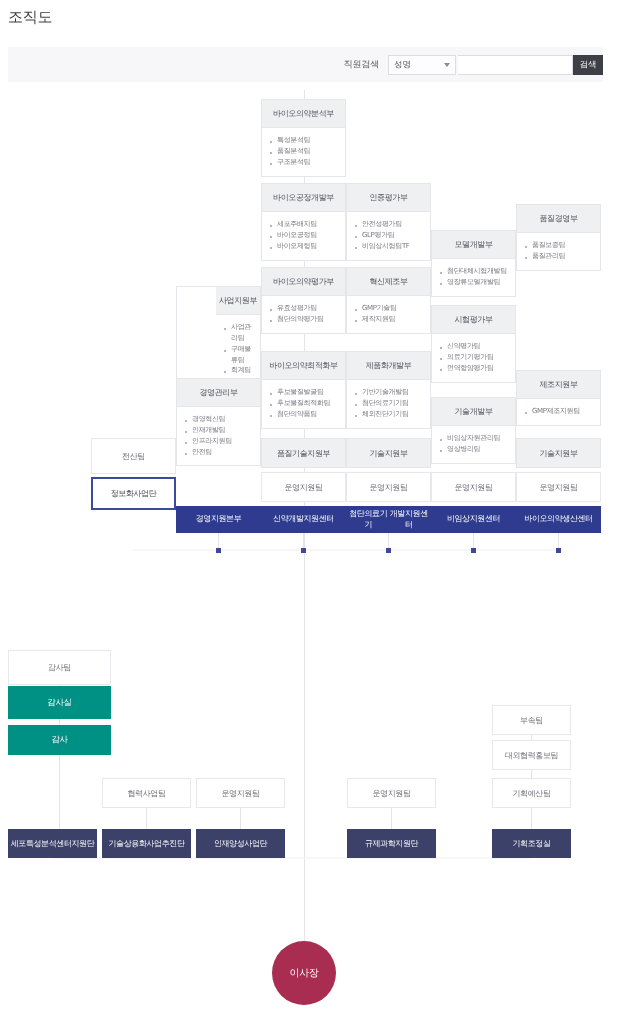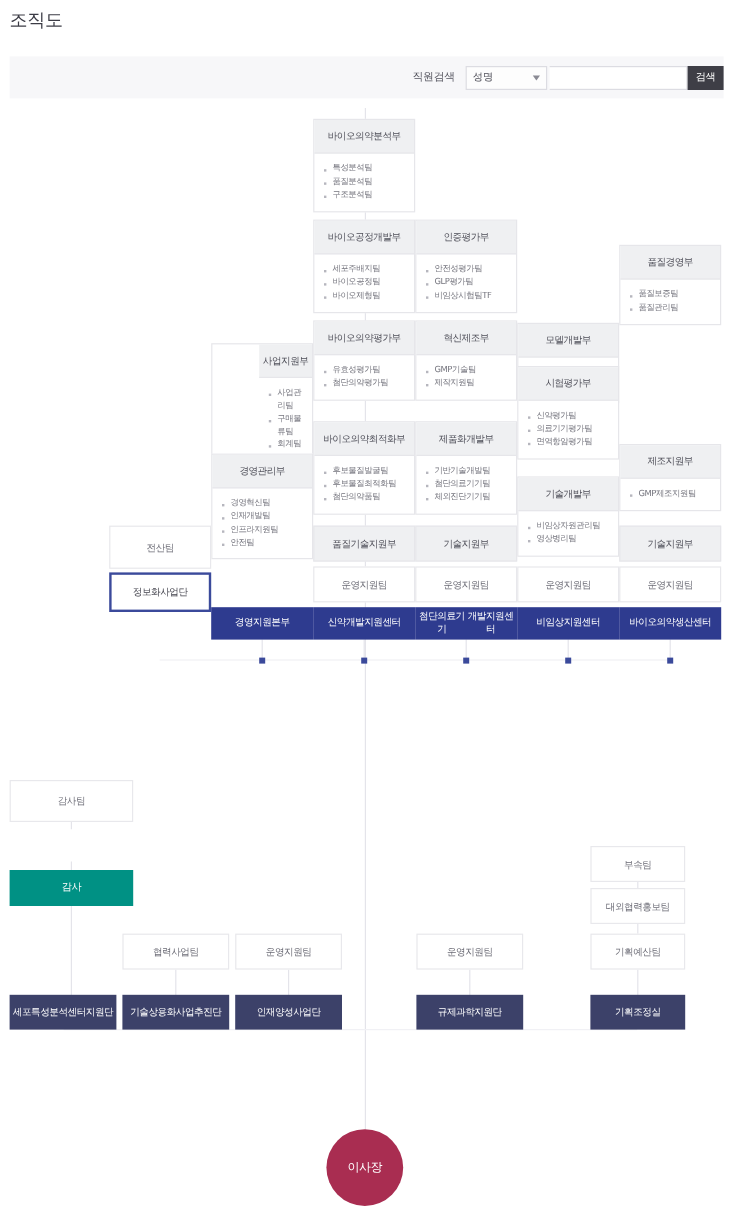--- a/index.html
+++ b/index.html
@@ -346,21 +346,21 @@
   </div>
 
   <div class="dept-only" style="left:346px; top:348px; width:85px; height:30px;">기술지원부</div>
   <div class="team" style="left:346px; top:382px; width:85px; height:30px;">운영지원팀</div>
   <div class="hq" style="left:346px; top:416px; width:85px; height:27px;">
     <span>첨단의료기기</span>
       <br>
     <span>개발지원센터</span>
   </div>
 
-  <div class="dept" style="left:431px; top:140px; width:85px;margin-top:39px;">
+  <div class="dept" style="left:431px; top:140px; width:85px;">
     <div class="dept-head">모델개발부</div>
     <div class="dept-body">
         <ul>
       <li>첨단대체시험개발팀</li>
       <li>영장류모델개발팀</li>
     </ul>
       </div>
   </div>
 
   <div class="dept" style="left:431px; top:215px; width:85px;">
@@ -407,20 +407,21 @@
       </div>
   </div>
 
   <div class="dept-only" style="left:516px; top:348px; width:85px; height:30px;">기술지원부</div>
   <div class="team" style="left:516px; top:382px; width:85px; height:30px;">운영지원팀</div>
   <div class="hq" style="left:516px; top:416px; width:85px; height:27px;">바이오의약생산센터</div>
 
   <div class="hq" style="left:176px; top:416px; width:85px; height:27px;">경영지원본부</div>
 
   <div class="team" style="left:8px; top:560px; width:103px; height:35px;">감사팀</div>
+  <div class="audit" style="left:8px; top:596px; width:103px; height:33px;">감사실</div>
   <div class="audit" style="left:8px; top:635px; width:103px; height:30px;">감사</div>
 
   <div class="team" style="left:102px; top:688px; width:89px; height:30px;">협력사업팀</div>
   <div class="team" style="left:196px; top:688px; width:89px; height:30px;">운영지원팀</div>
   <div class="team" style="left:347px; top:688px; width:89px; height:30px;">운영지원팀</div>
 
   <div class="team" style="left:492px; top:615px; width:79px; height:30px;">부속팀</div>
   <div class="team" style="left:492px; top:650px; width:79px; height:30px;">대외협력홍보팀</div>
   <div class="team" style="left:492px; top:688px; width:79px; height:30px;">기획예산팀</div>
 

